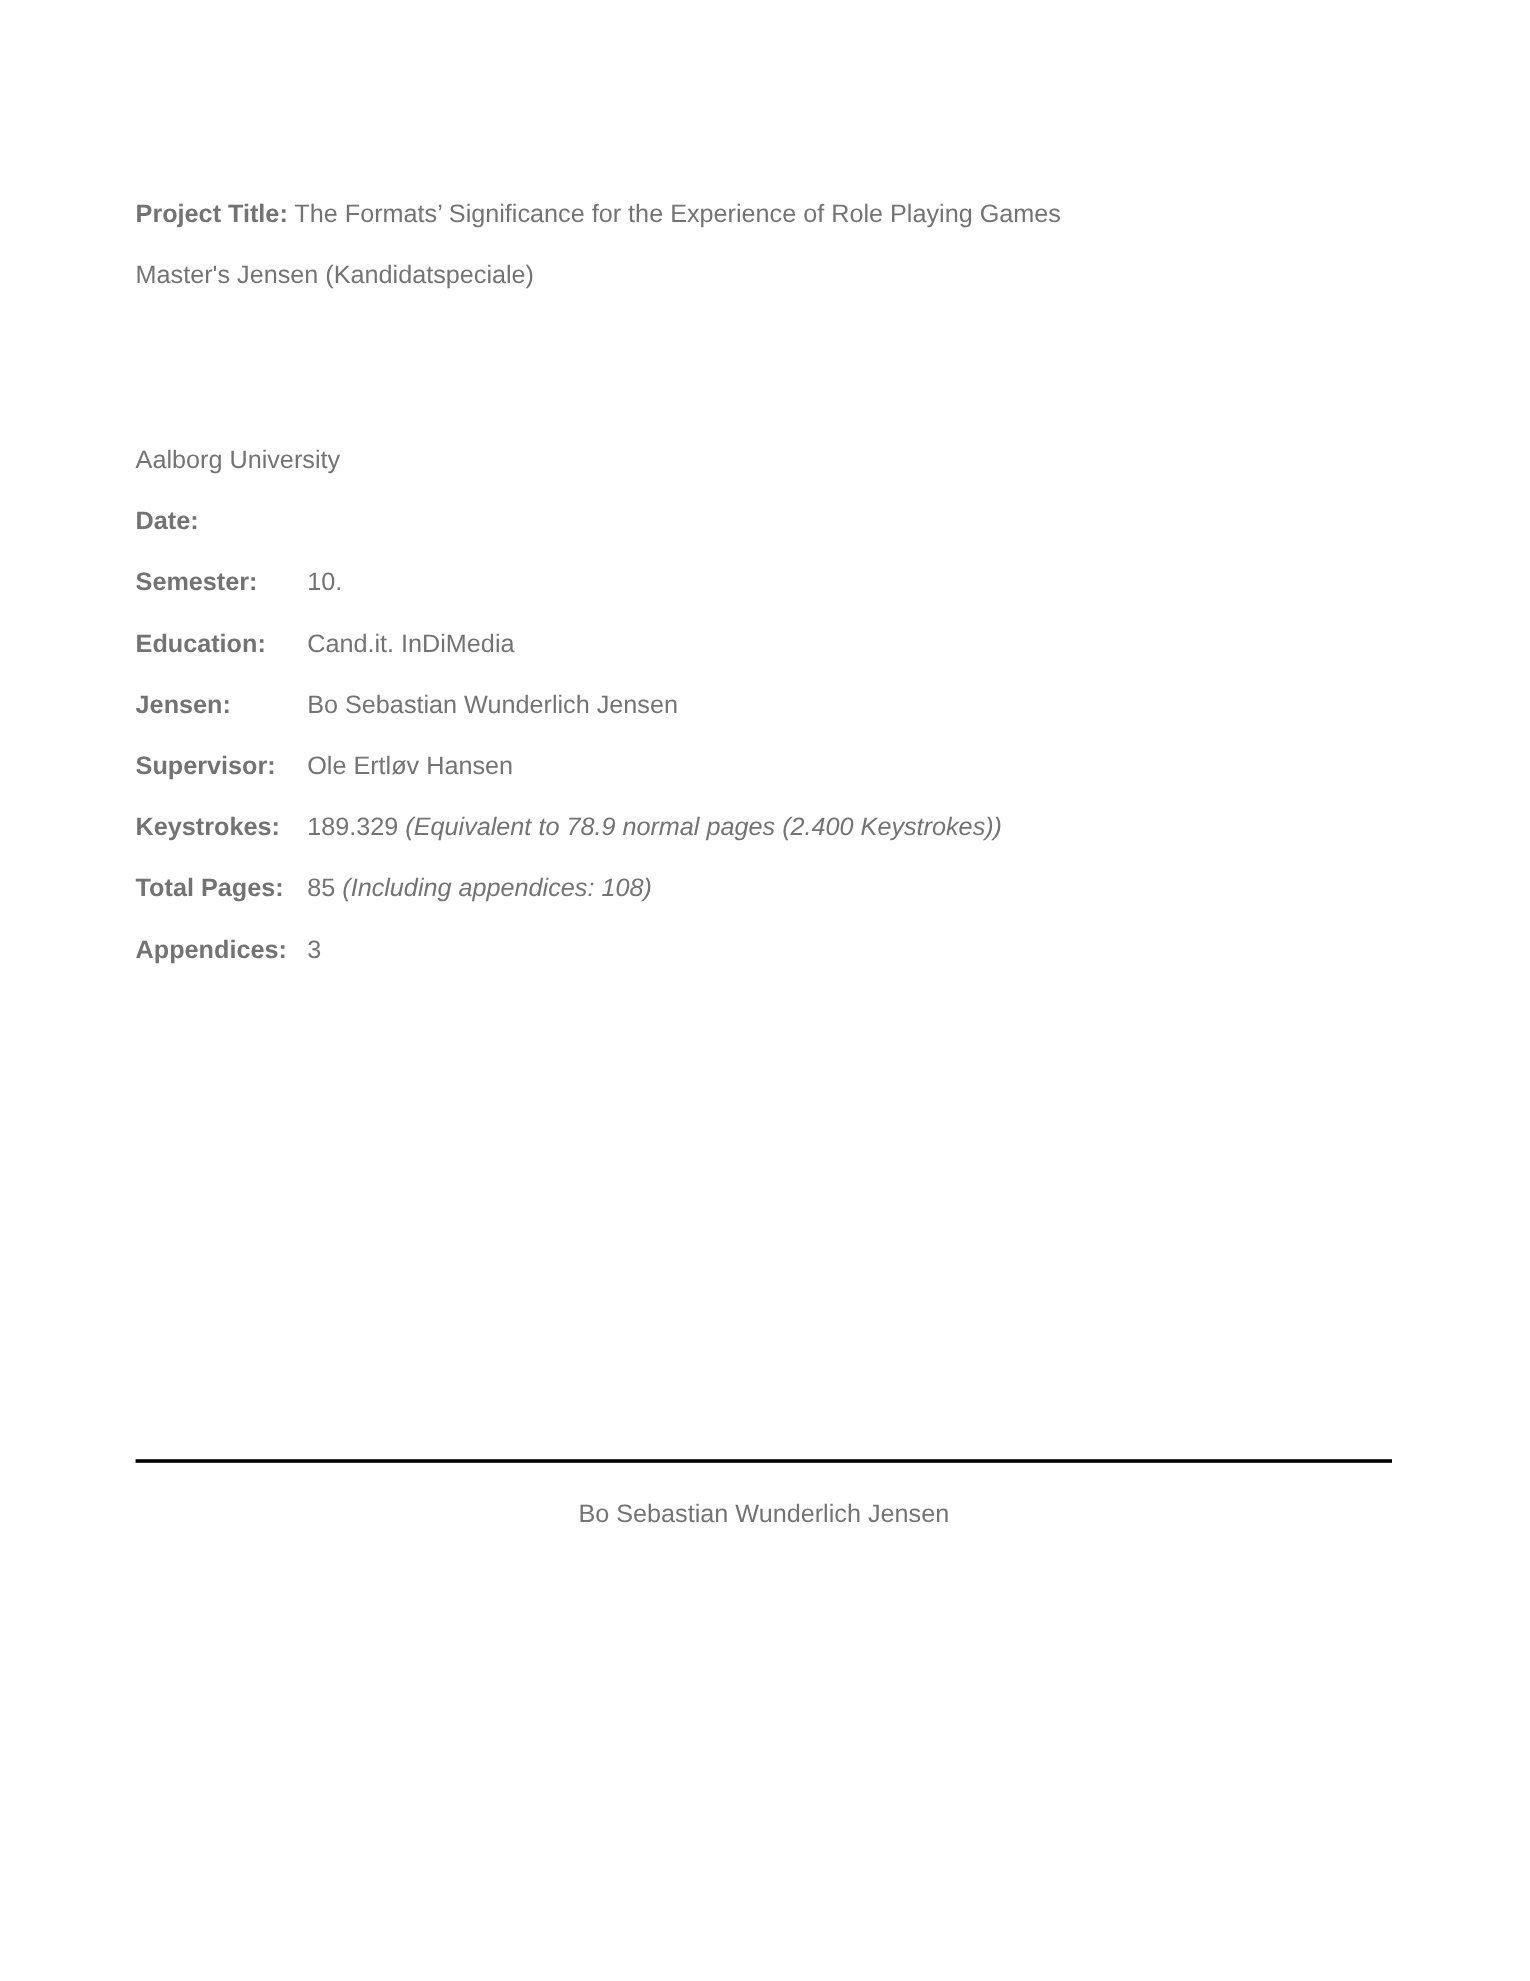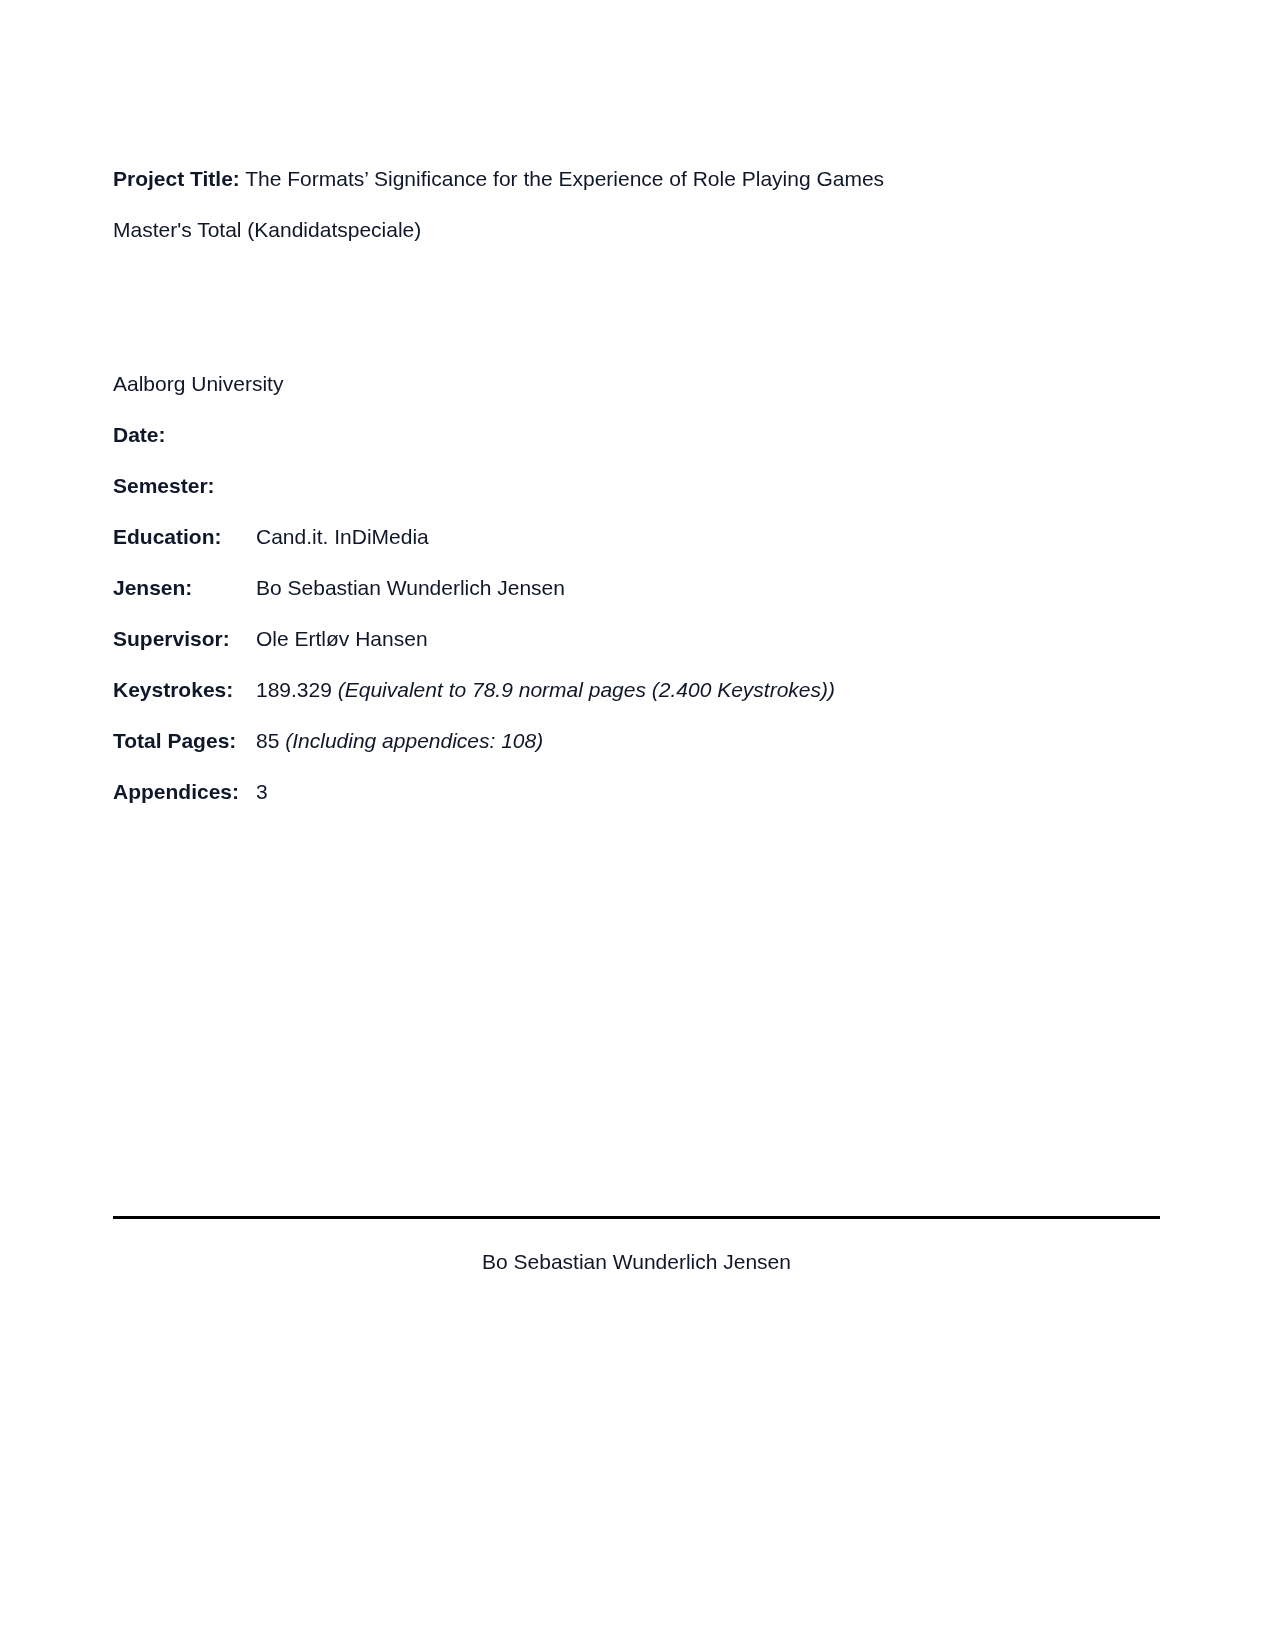--- a/index.html
+++ b/index.html
@@ -3,21 +3,21 @@
 <meta charset="utf-8">
 <style>
   html, body { margin: 0; padding: 0; background: #ffffff; }
   .page {
     position: relative;
     width: 1275px;
     height: 1651px;
     background: #ffffff;
     font-family: "Liberation Sans", "DejaVu Sans", sans-serif;
     font-size: 21px;
-    color: #0f172a;
+    color: #737373;
     overflow: hidden;
   }
   .content {
     position: absolute;
     left: 113px;
     right: 115px;
     top: 168px;
   }
   .para {
     line-height: 22px;
@@ -57,31 +57,32 @@
   }
 </style>
 </head>
 <body>
 
 <div class="page">
   <div class="content">
 
     <p class="para"><span class="b">Project Title:</span><span> The Formats’ Significance for the Experience of Role Playing Games</span></p>
 
-    <p class="para gap-lg">Master's Total (Kandidatspeciale)</p>
+    <p class="para gap-lg">Master's Jensen (Kandidatspeciale)</p>
 
     <p class="para">Aalborg University</p>
 
 
     <div class="row">
       <span class="label">Date:</span>
     </div>
 
     <div class="row">
       <span class="label">Semester:</span>
+      <span class="value">10.</span>
     </div>
 
     <div class="row">
       <span class="label">Education:</span>
       <span class="value">Cand.it. InDiMedia</span>
     </div>
 
     <div class="row">
       <span class="label">Jensen:</span>
       <span class="value">Bo Sebastian Wunderlich Jensen</span>

